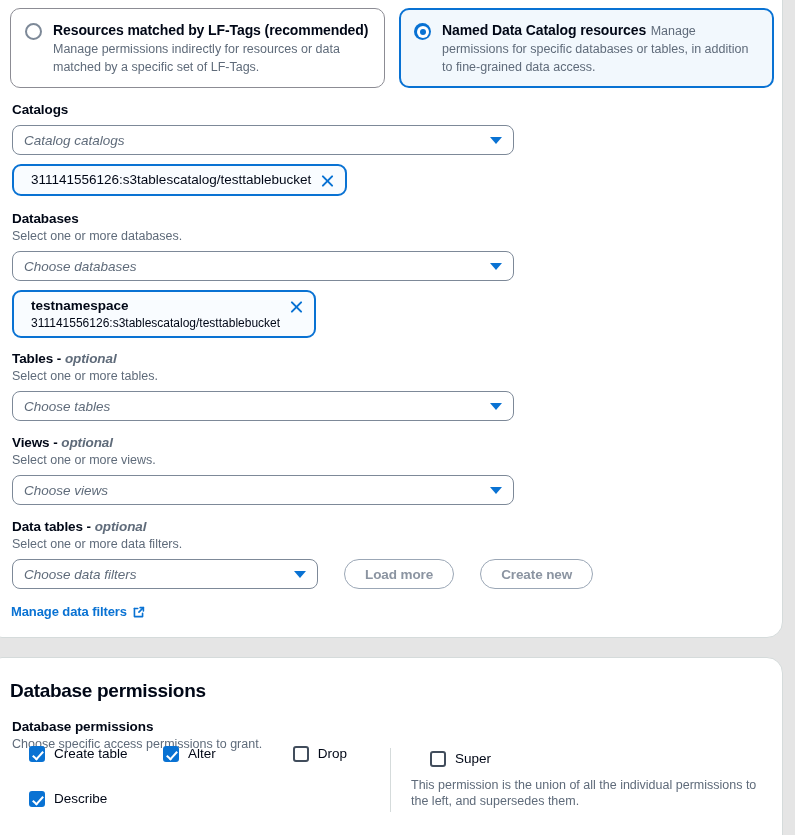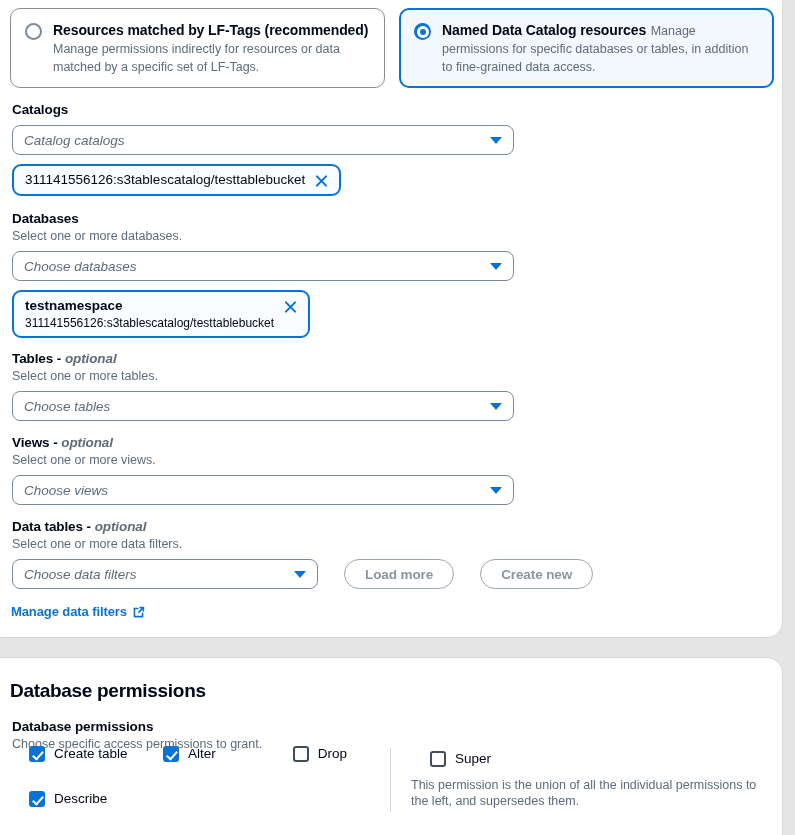--- a/index.html
+++ b/index.html
@@ -164,21 +164,21 @@
     border-top: 7px solid #0972d3;
   }
 
   
   .token {
     display: inline-flex;
     align-items: flex-start;
     border: 2px solid #0972d3;
     border-radius: 9px;
     background: #f9fcff;
-    padding: 5px 9px 5px 11px;
+    padding: 5px 9px 5px 17px;
   }
   .token-texts { display: flex; flex-direction: column; }
   .token-main {
     font-size: 13.5px;
     color: #000716;
     line-height: 18px;
     white-space: nowrap;
   }
   .token-main.bold { font-weight: 700; }
   .token-sub {

